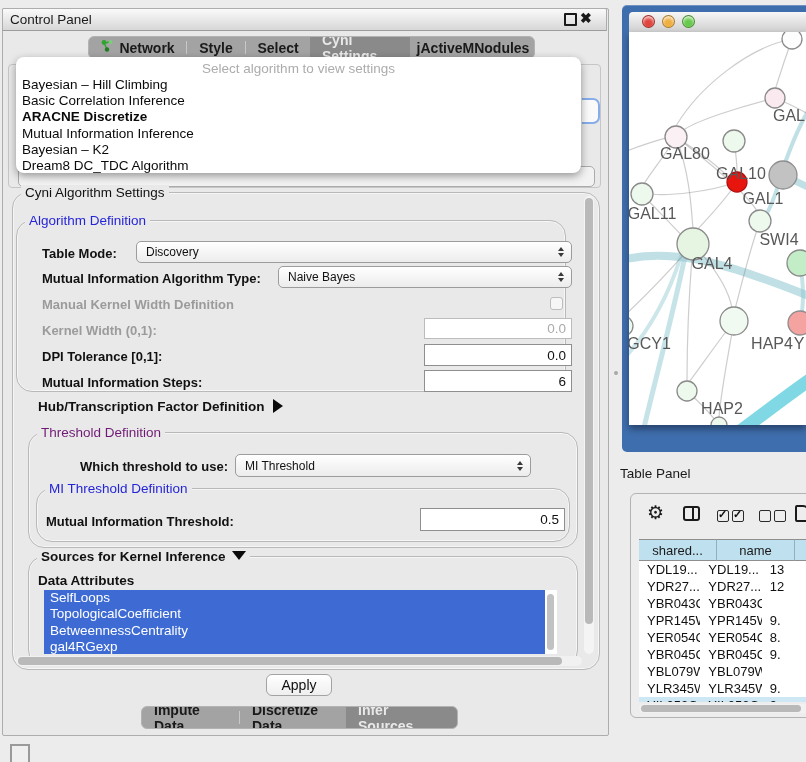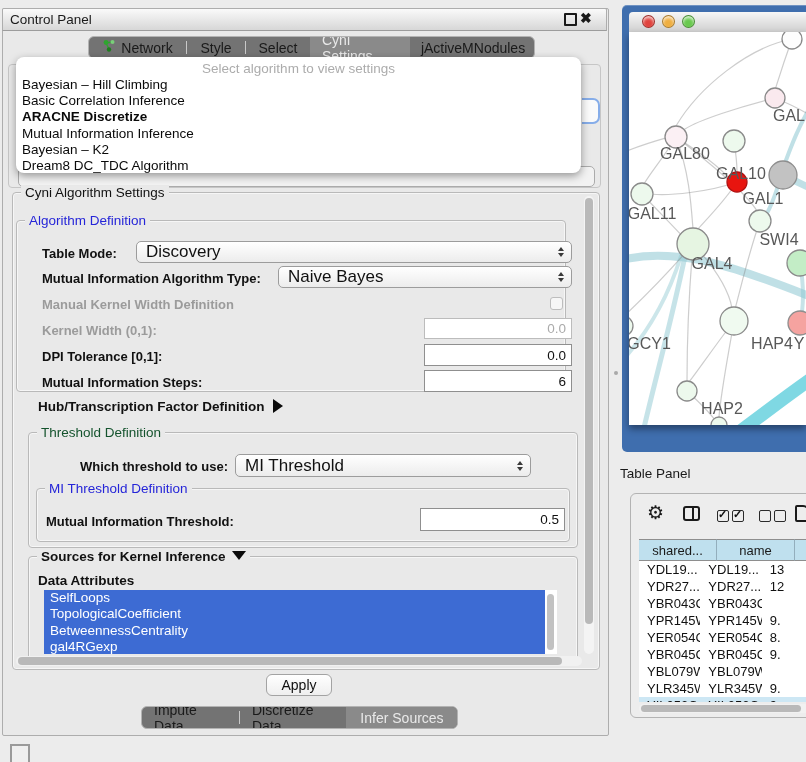--- a/index.html
+++ b/index.html
@@ -7,46 +7,46 @@
         font-family:"Liberation Sans",sans-serif;color:#111;}
   .abs{position:absolute;}
   
   .cp-bg{left:2px;top:8px;width:605px;height:726px;background:#E9E9E9;border:1px solid #ADADAD;border-radius:2px;}
   .cp-titlebar{left:2px;top:8px;width:605px;height:23px;background:linear-gradient(#FAFAFA,#D7D7D7);
                border:1px solid #ADADAD;border-bottom:1px solid #9C9C9C;box-sizing:border-box;border-radius:2px 2px 0 0;}
   .cp-title{left:10px;top:12px;font-size:13.5px;color:#1A1A1A;}
   .float-ic{left:564px;top:13px;width:9px;height:9px;border:2px solid #1A1A1A;border-radius:1px;}
   .close-ic{left:580px;top:10px;font-size:14px;font-weight:bold;color:#1A1A1A;}
   
-  .tabbar{display:flex;background:#737373;border:1px solid #B3B3B3;border-radius:6px;overflow:hidden;box-sizing:border-box;}
+  .tabbar{display:flex;background:#a3a3a3;border:1px solid #B3B3B3;border-radius:6px;overflow:hidden;box-sizing:border-box;font-weight:bold;}
   #top-tabs{left:88px;top:36px;width:447px;height:23px;}
   #bottom-tabs{left:141px;top:706px;width:317px;height:23px;}
   .tab{display:flex;align-items:center;justify-content:center;gap:5px;font-size:14px;color:#1A1A1A;height:100%;flex:0 0 auto;padding:0 12px;box-sizing:border-box;}
   .tab.sel{background:#8A8A8A;color:#E9E9E9;}
   .tabsep{width:1px;height:13px;background:#C9C9C9;align-self:center;flex:0 0 auto;}
   
   .dd-overlay{left:16px;top:57px;width:565px;height:116px;background:#FFF;border-radius:8px;
               box-shadow:0 3px 8px rgba(0,0,0,0.38);z-index:30;}
   .dd-hint{position:absolute;left:0;top:4px;width:100%;text-align:center;color:#ACACAC;font-size:13.5px;}
   .dd-items{position:absolute;left:5px;top:20px;right:5px;}
   .dditem{font-size:13.5px;line-height:16.2px;color:#0A0A0A;padding-left:1px;white-space:nowrap;}
   .dditem.bold{font-weight:bold;}
   
   .behind-box{left:8px;top:64px;width:593px;height:124px;border:1px solid #C6C6C6;border-radius:4px;box-sizing:border-box;}
   .behind-combo{left:18px;top:166px;width:577px;height:21px;border:1px solid #ABABAB;border-radius:5px;background:#F2F2F2;box-sizing:border-box;}
   .behind-blue{left:582px;top:98px;width:18px;height:26px;border:2px solid #86ADE9;border-left:none;border-radius:0 7px 7px 0;background:#FAFAFA;box-sizing:border-box;}
   
-  .gbox{border:1px solid #B9B9B9;border-radius:4px;box-shadow:inset 0 0 0 1px rgba(255,255,255,0.6);}
+  .gbox{border:1px solid #B9B9B9;border-radius:16px;box-shadow:inset 0 0 0 1px rgba(255,255,255,0.6);}
   .gtitle{position:absolute;top:-8px;left:8px;background:#E9E9E9;padding:0 4px;font-size:13.5px;white-space:nowrap;}
   .t-blue{color:#2525D8;}
-  .t-green{color:#14532d;}
+  .t-green{color:#701a75;}
   .lbl{font-size:13px;font-weight:bold;color:#111;white-space:nowrap;}
   .lbl-dis{font-size:13px;font-weight:bold;color:#9B9B9B;white-space:nowrap;}
   .combo{border:1px solid #9C9C9C;border-radius:5px;background:linear-gradient(#FFFFFF,#ECECEC);
-         display:flex;align-items:center;padding:0 20px 0 9px;font-size:17px;box-sizing:border-box;}
+         display:flex;align-items:center;padding:0 20px 0 9px;font-size:12px;box-sizing:border-box;}
   .stepper{position:absolute;right:7px;top:50%;transform:translateY(-50%);display:flex;flex-direction:column;gap:2px;}
   .stepper i{display:block;width:0;height:0;border-left:3.5px solid transparent;border-right:3.5px solid transparent;}
   .stepper .up{border-bottom:4.5px solid #3A3A3A;}
   .stepper .dn{border-top:4.5px solid #3A3A3A;}
   .field{border:1px solid #8F8F8F;background:#FFF;font-size:13.5px;text-align:right;
          padding:0 5px;box-sizing:border-box;display:flex;align-items:center;justify-content:flex-end;}
   .field.dis{border-color:#BCBCBC;color:#ABABAB;}
   .chk{width:13px;height:13px;border:1px solid #BDBDBD;border-radius:3px;background:#F6F6F6;box-sizing:border-box;}
   .arrow-r{display:inline-block;width:0;height:0;border-top:7px solid transparent;border-bottom:7px solid transparent;border-left:10px solid #0A0A0A;vertical-align:-2px;margin-left:8px;}
   .arrow-d{display:inline-block;width:0;height:0;border-left:7px solid transparent;border-right:7px solid transparent;border-top:9px solid #0A0A0A;vertical-align:1px;margin-left:6px;}

